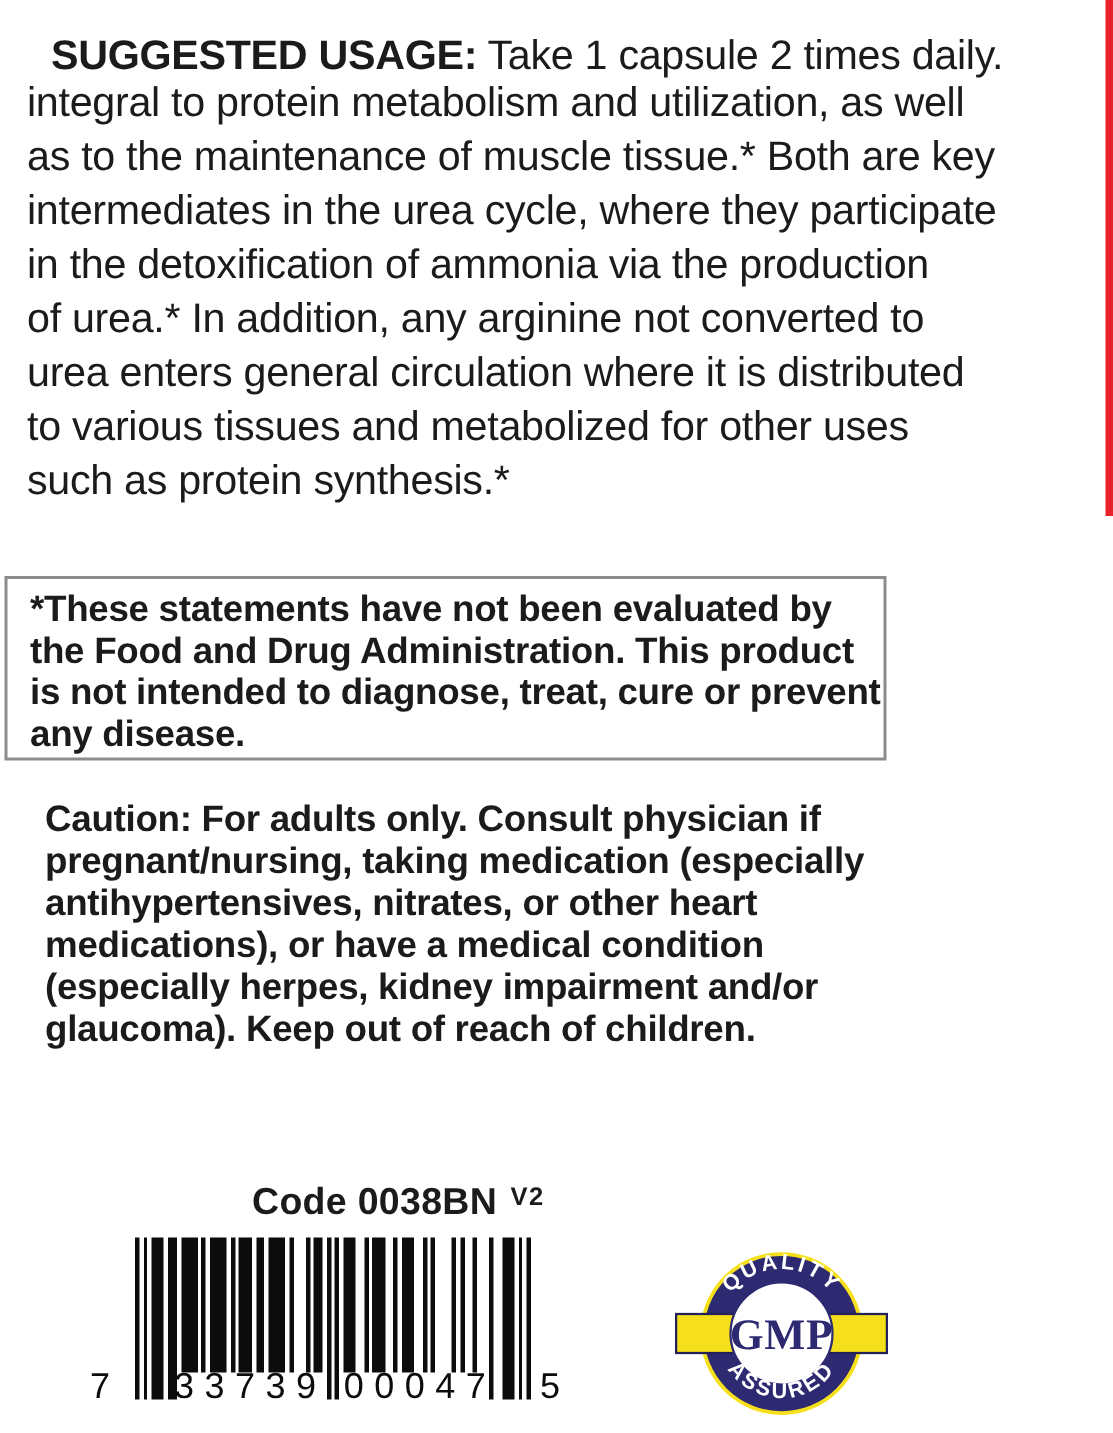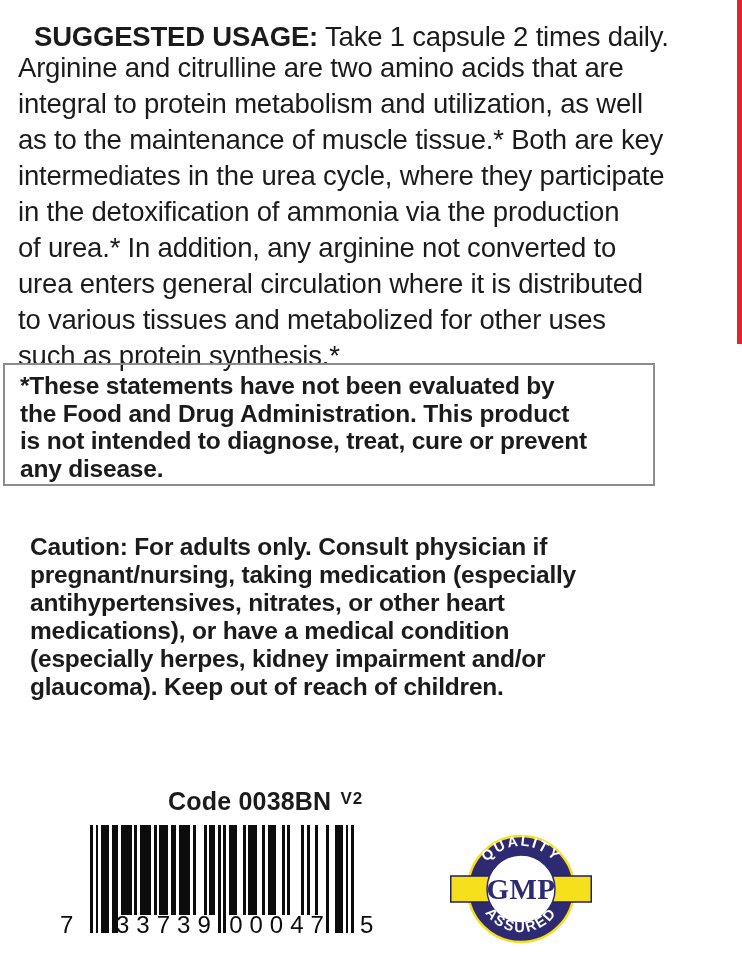--- a/index.html
+++ b/index.html
@@ -28,21 +28,21 @@
   }
   .usage b{font-weight:700;}
 
   .desc{
     position:absolute;left:18px;top:50px;width:712px;
     font-size:27.5px;letter-spacing:-0.2px;line-height:36px;
     font-weight:400;
   }
 
   .fda-box{
-    position:absolute;left:3px;top:363px;width:652px;height:123px;
+    position:absolute;left:3px;top:384px;width:588px;height:123px;
     border:2px solid #8c8c8c;box-sizing:border-box;
     padding:7px 0 0 15px;
   }
   .fda-box .lines{
     font-size:24.5px;font-weight:700;line-height:27.5px;letter-spacing:-0.2px;
   }
 
   .caution{
     position:absolute;left:18px;top:533px;width:700px;
     font-size:24.5px;font-weight:700;line-height:28px;letter-spacing:-0.2px;margin-left:12px;
@@ -83,21 +83,20 @@
 </head>
 <body>
 
 <div class="page">
 
   <div class="red-stripe"></div>
 
   <p class="usage"><b>SUGGESTED USAGE:</b><span> Take 1 capsule 2 times daily.</span></p>
 
   <div class="desc">
-      <div>Arginine and citrulline are two amino acids that are</div>
       <div>integral to protein metabolism and utilization, as well</div>
       <div>as to the maintenance of muscle tissue.* Both are key</div>
       <div>intermediates in the urea cycle, where they participate</div>
       <div>in the detoxification of ammonia via the production</div>
       <div>of urea.* In addition, any arginine not converted to</div>
       <div>urea enters general circulation where it is distributed</div>
       <div>to various tissues and metabolized for other uses</div>
       <div>such as protein synthesis.*</div>
     </div>
 

